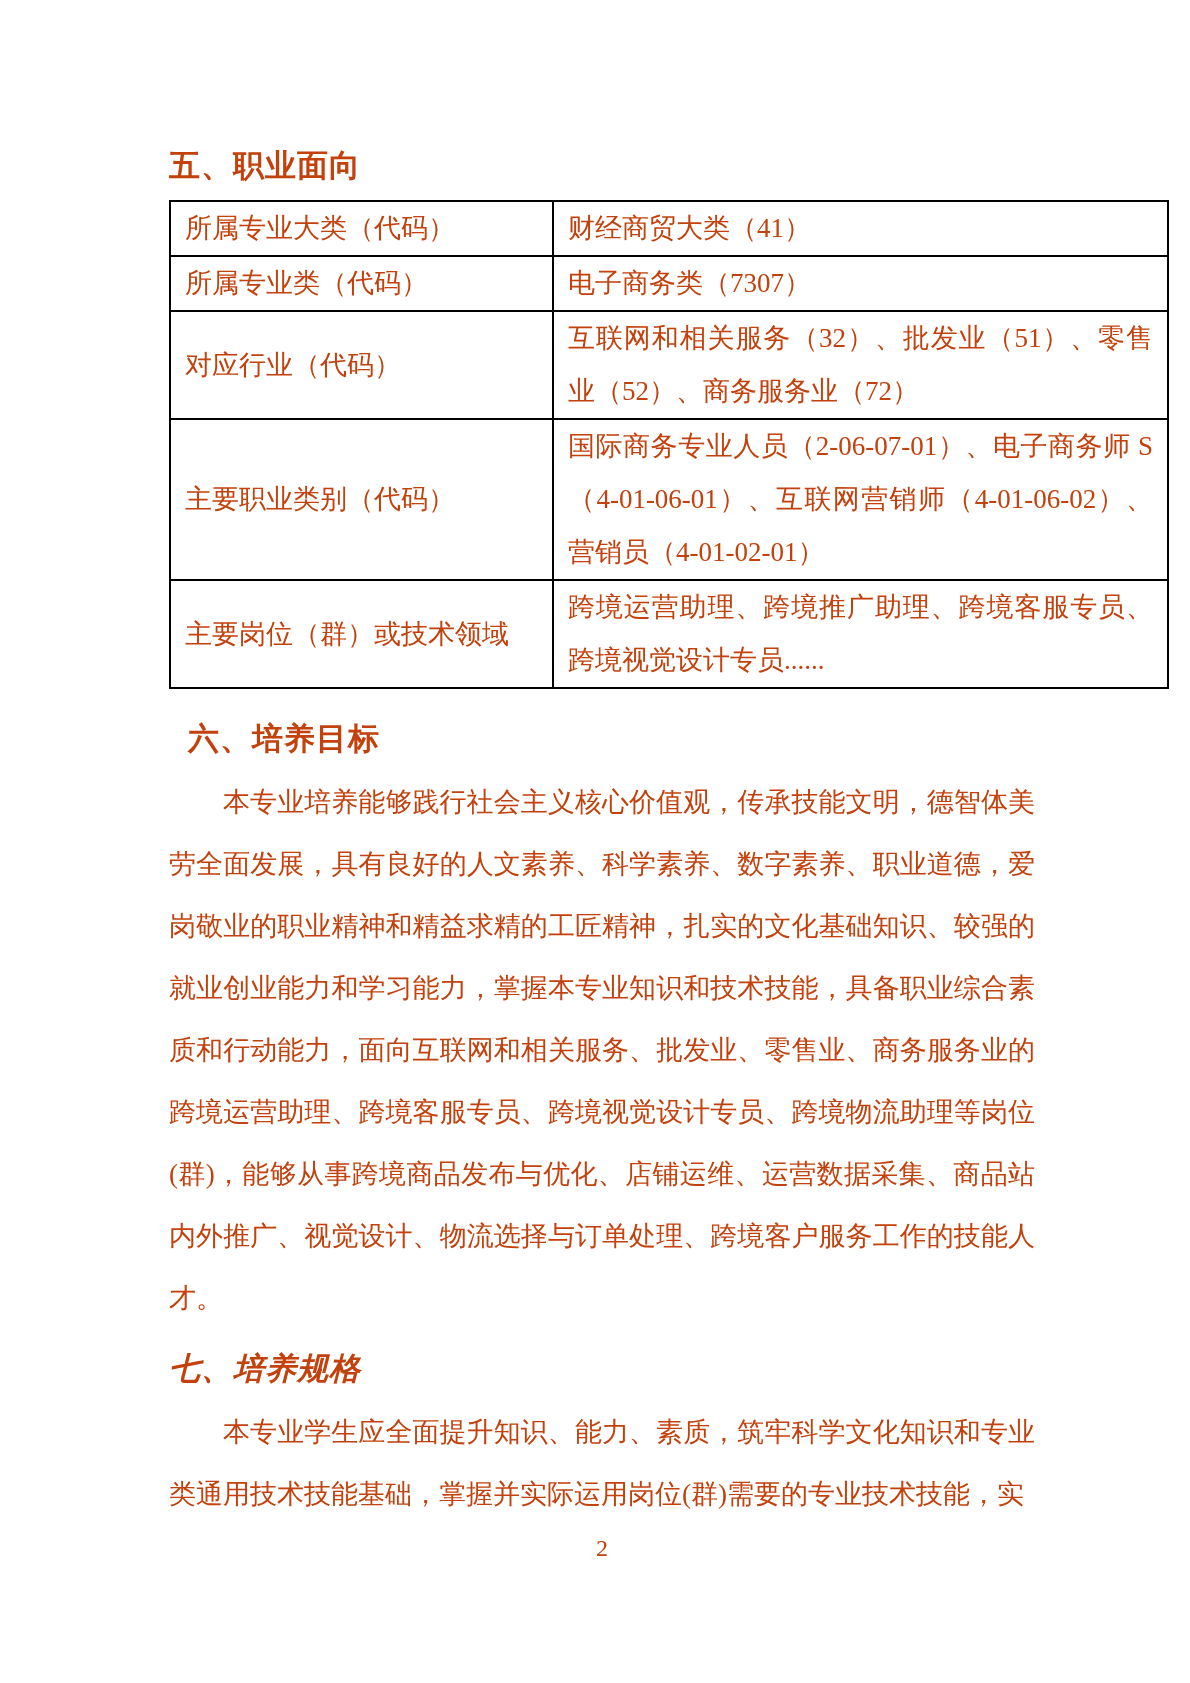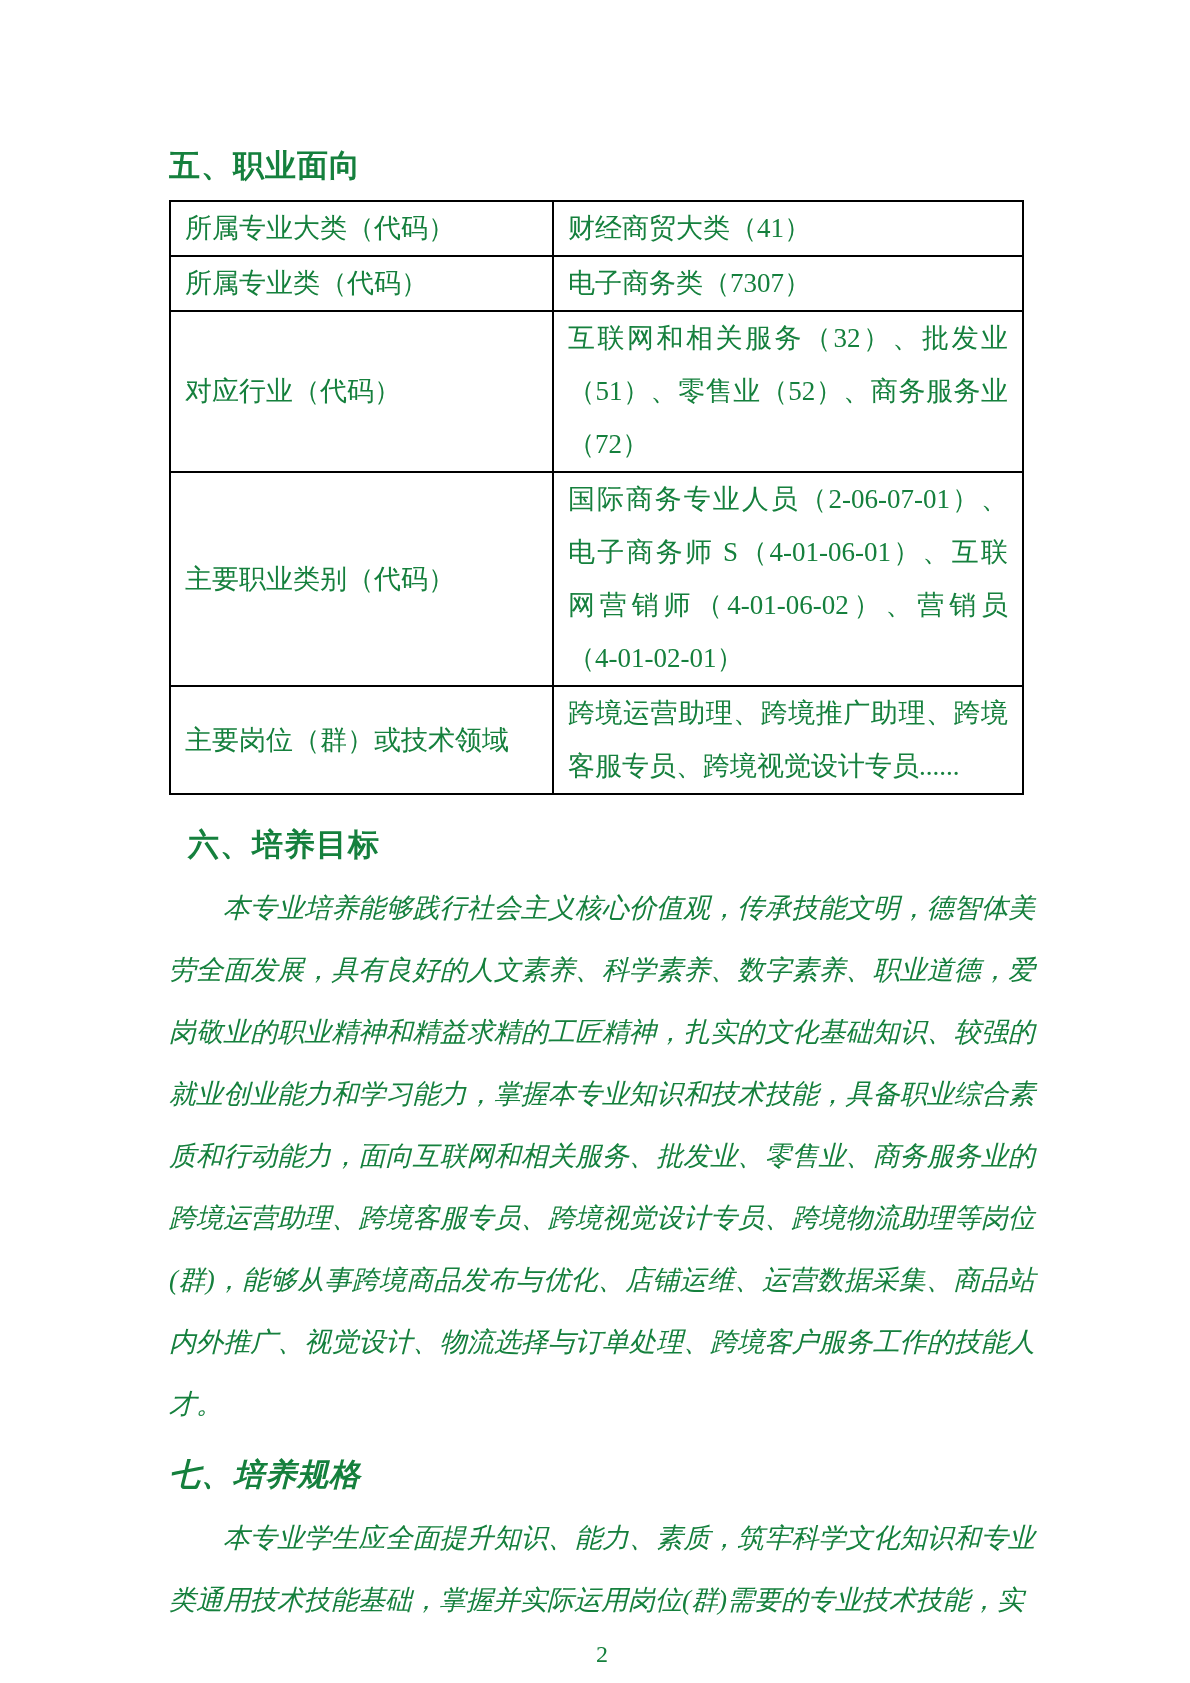--- a/index.html
+++ b/index.html
@@ -9,33 +9,33 @@
   }
   .page {
     position: relative;
     width: 1190px;
     height: 1683px;
     margin: 0 auto;
     background: #ffffff;
     box-sizing: border-box;
     padding: 146px 155px 0 169px;
     overflow: hidden;
-    color: #15803d;
+    color: #c2410c;
     font-family: "Liberation Serif", "DejaVu Serif", serif;
   }
   .sec-heading {
     margin: 0;
     font-family: "Liberation Sans", "DejaVu Sans", sans-serif;
     font-size: 31px;
     font-weight: 700;
     line-height: 40px;
     letter-spacing: 1px;
   }
   .career-table {
-    width: 855px;
+    width: 1000px;
     margin-top: 14px;
     border-collapse: collapse;
     table-layout: fixed;
   }
   .career-table td {
     border: 2px solid #000000;
     font-size: 27px;
     line-height: 53px;
     vertical-align: middle;
     padding: 0 14px;
@@ -46,21 +46,20 @@
   }
   .heading-goal   { margin-top: 30px; margin-left: 19px; }
   .heading-spec   { margin-top: 20px; font-style: italic; }
   .body-para {
     width: 866px;
     margin: 12px 0 0 0;
     font-size: 27px;
     line-height: 62px;
     text-align: justify;
     text-indent: 2em;
-    font-style: italic;
   }
   .page-number {
     margin-top: 6px;
     width: 866px;
     text-align: center;
     font-size: 24px;
     line-height: 34px;
   }
 </style>
 </head>

